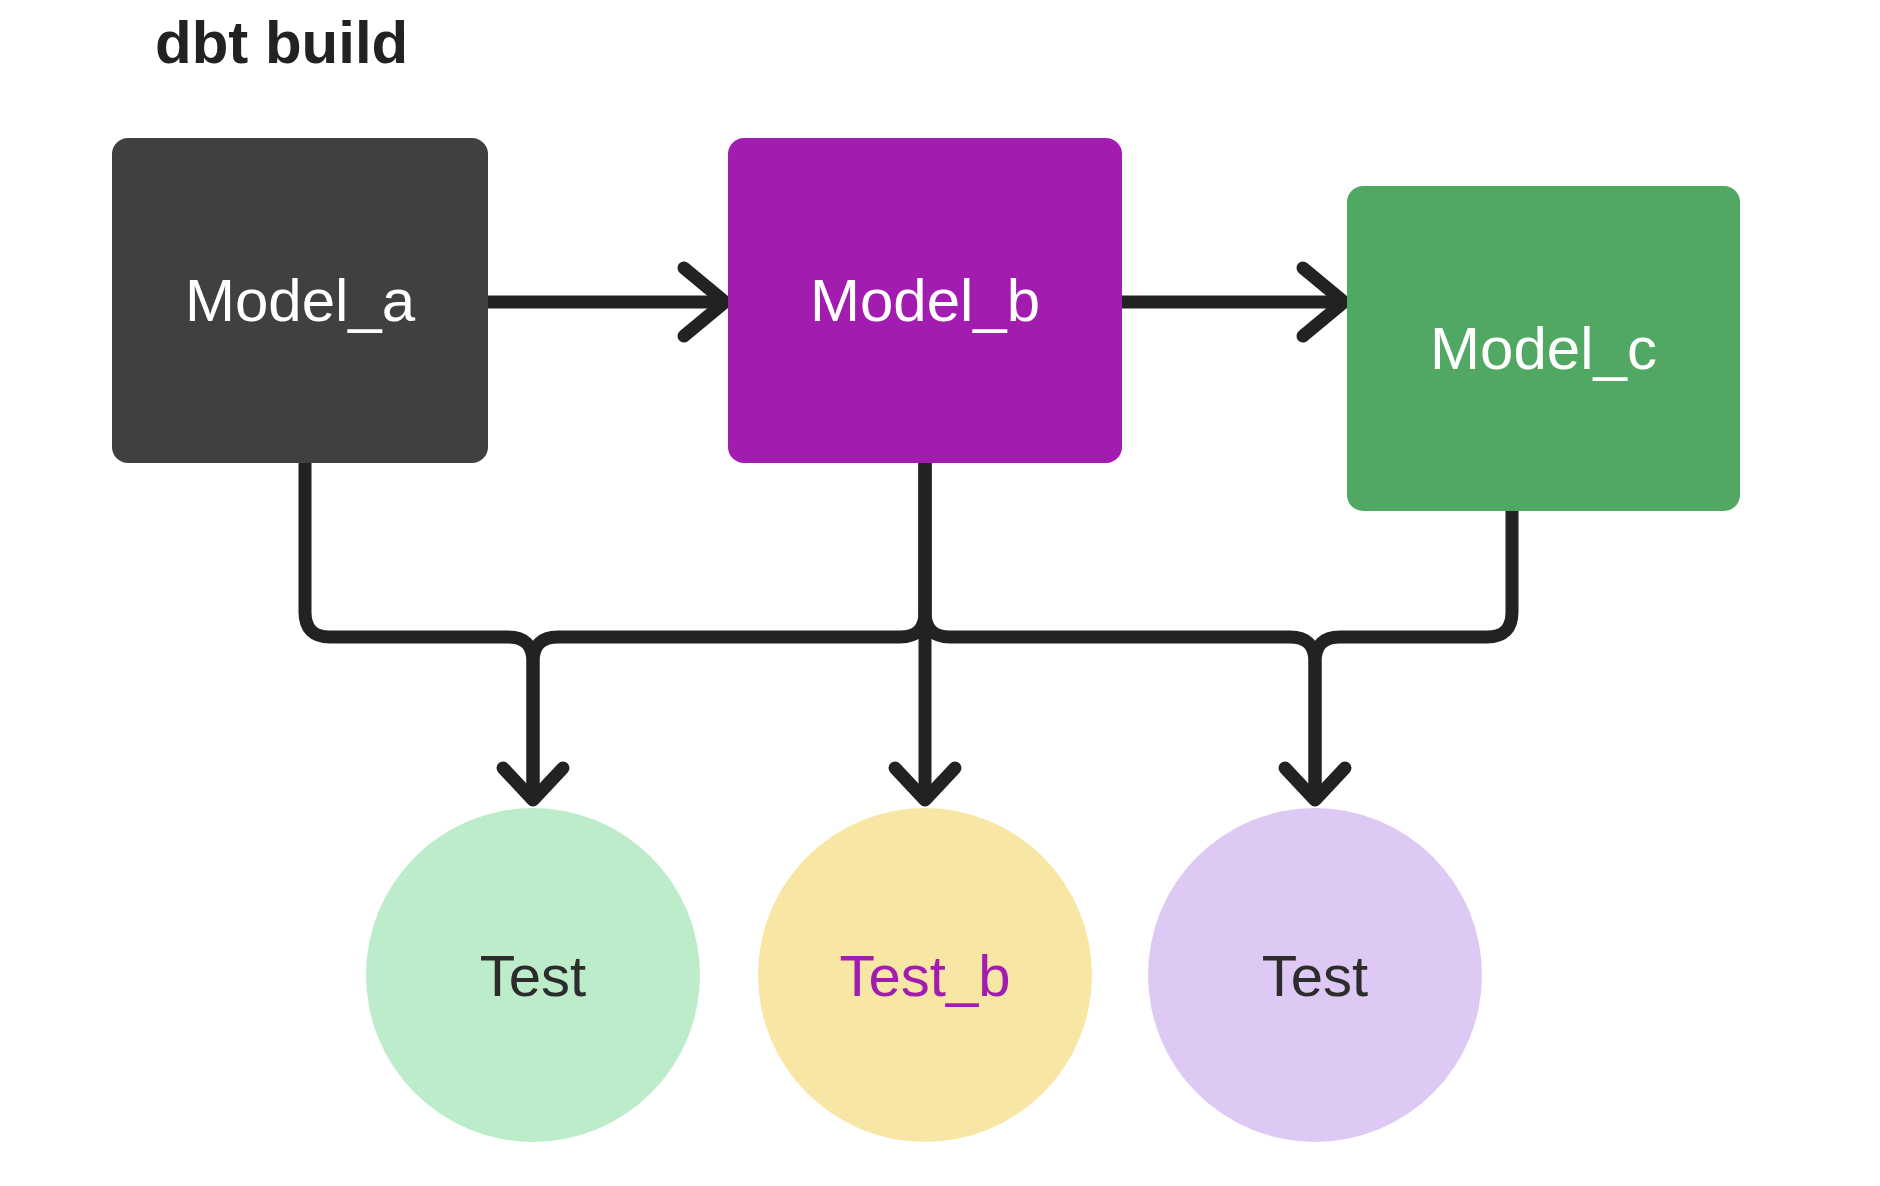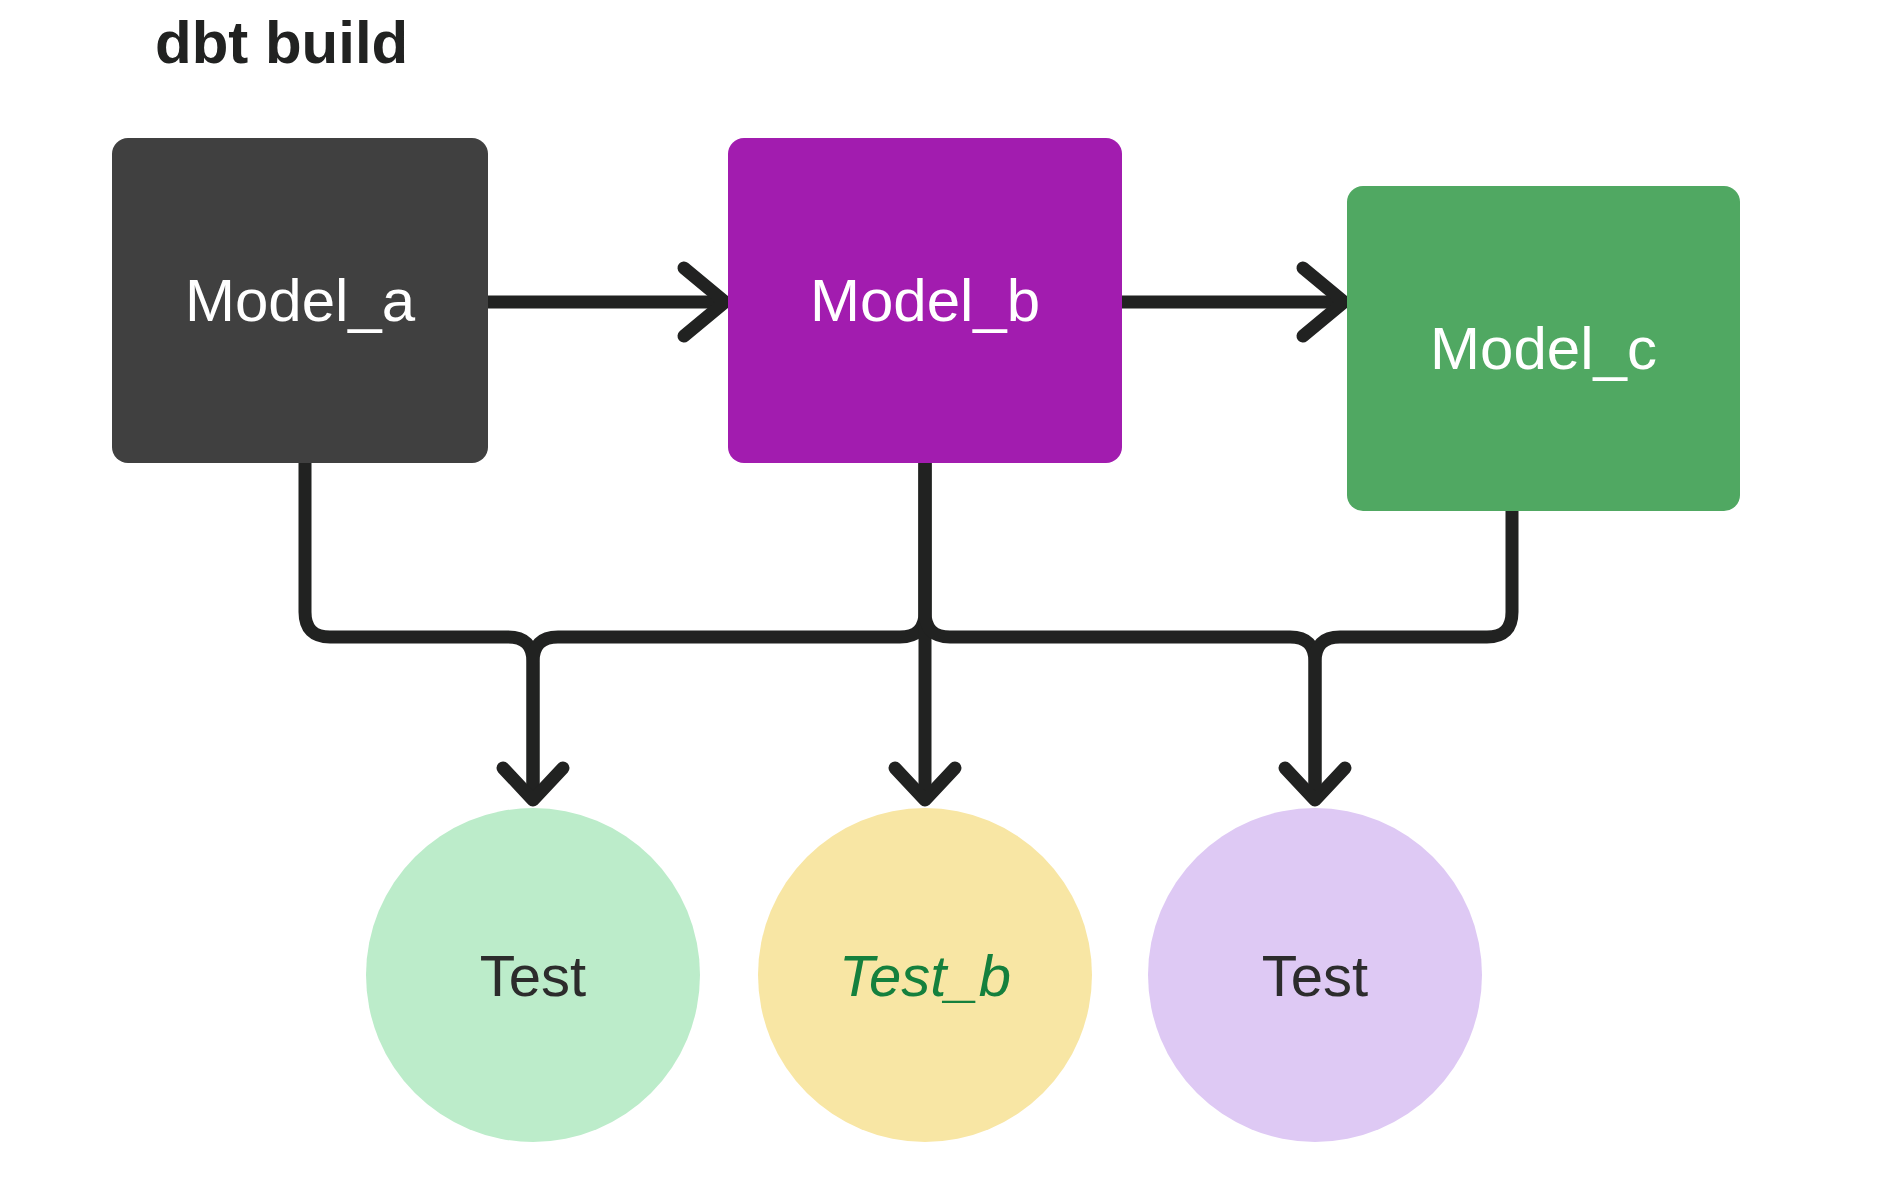--- a/index.html
+++ b/index.html
@@ -97,21 +97,21 @@
   </div>
 
   <div class="box" style="left: 1347px; top: 138px; width: 393px; height: 325px; background-color: rgb(80, 168, 98); color: rgb(255, 255, 255); margin-top: 48px;">
     <span>Model_c</span>
   </div>
 
   <div class="circle" style="left: 366px; top: 808px; width: 334px; height: 334px; background-color: rgb(188, 236, 202); color: rgb(44, 44, 44);">
     <div class="line">Test</div>
   </div>
 
-  <div class="circle" style="left: 758px; top: 808px; width: 334px; height: 334px; background-color: rgb(248, 230, 164); color: #15803d; font-style: italic;">
+  <div class="circle" style="left: 758px; top: 808px; width: 334px; height: 334px; background-color: rgb(248, 230, 164); color: #a21caf;">
     <div class="line">Test_b</div>
     <div class="line"></div>
   </div>
 
   <div class="circle" style="left: 1148px; top: 808px; width: 334px; height: 334px; background-color: rgb(222, 201, 244); color: rgb(44, 44, 44);">
     <div class="line">Test</div>
   </div>
 
 </div>
 

